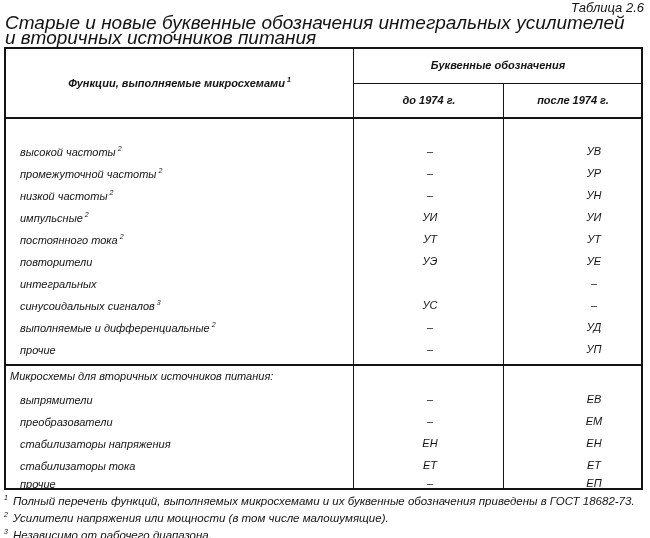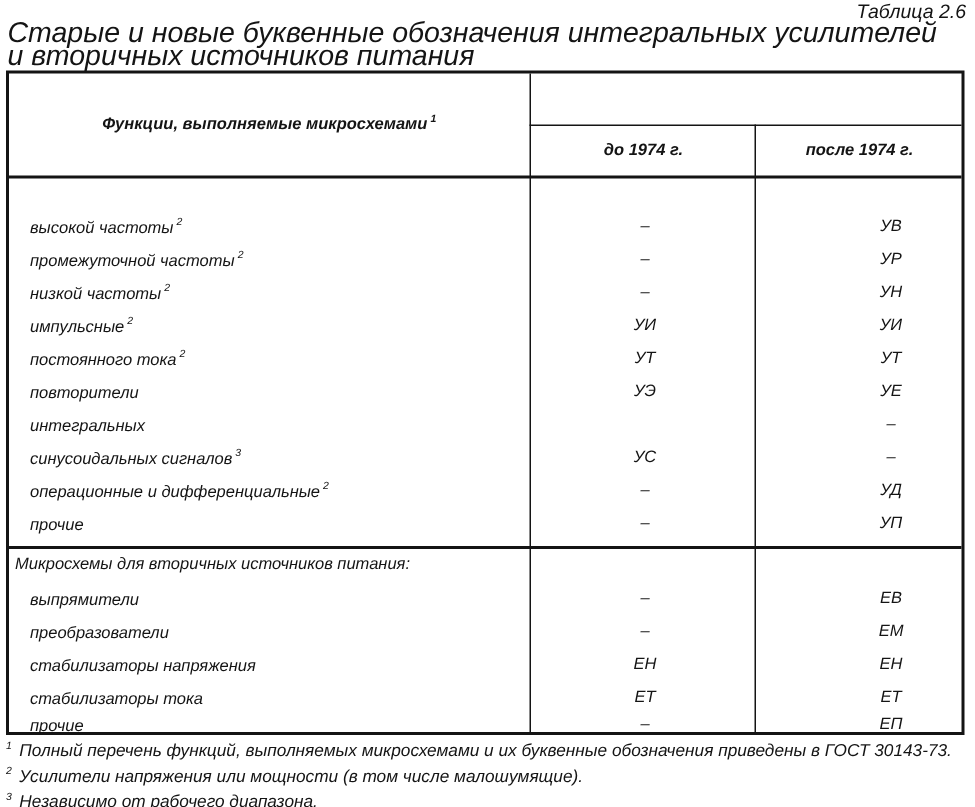--- a/index.html
+++ b/index.html
@@ -41,20 +41,21 @@
   <div class="vline" style="left:347px;"></div>
   <div class="vline" style="left:497px; top:34px;"></div>
 
   <div class="hline" style="left:347px; right:0; top:34px;"></div>
   <div class="hline thick" style="left:0; right:0; top:68px;"></div>
   <div class="hline thick" style="left:0; right:0; top:315px;"></div>
 
   <div class="hdr" style="left:0; width:347px; top:27px;">
     <span>Функции, выполняемые микросхемами</span><sup>1</sup>
   </div>
+  <div class="hdr" style="left:349px; width:286px; top:10px;">Буквенные обозначения</div>
   <div class="hdr" style="left:349px; width:148px; top:45px;">до 1974 г.</div>
   <div class="hdr" style="left:499px; width:136px; top:45px;">после 1974 г.</div>
 
   <div class="row" style="top:92px;">
     <span class="fn"><span>высокой частоты</span><sup>2</sup></span>
     <span class="old">–</span>
     <span class="new">УВ</span>
   </div>
   <div class="row" style="top:114px;">
     <span class="fn"><span>промежуточной частоты</span><sup>2</sup></span>
@@ -84,21 +85,21 @@
   <div class="row" style="top:224px;">
     <span class="fn"><span>интегральных</span><sup></sup></span>
     <span class="new">–</span>
   </div>
   <div class="row" style="top:246px;">
     <span class="fn"><span>синусоидальных сигналов</span><sup>3</sup></span>
     <span class="old">УС</span>
     <span class="new">–</span>
   </div>
   <div class="row" style="top:268px;">
-    <span class="fn"><span>операционные и дифференциальные</span><sup>2</sup></span>
+    <span class="fn"><span>выполняемые и дифференциальные</span><sup>2</sup></span>
     <span class="old">–</span>
     <span class="new">УД</span>
   </div>
   <div class="row" style="top:290px;">
     <span class="fn"><span>прочие</span><sup></sup></span>
     <span class="old">–</span>
     <span class="new">УП</span>
   </div>
 
   <div class="row" style="top:317px;">
@@ -125,16 +126,16 @@
     <span class="new">ЕТ</span>
   </div>
   <div class="row" style="top:418px;">
     <span class="fn" style="top:10px;"><span>прочие</span><sup></sup></span>
     <span class="old" style="top:10px;">–</span>
     <span class="new" style="top:10px;">ЕП</span>
   </div>
 </div>
 
 <div class="notes">
-  <div><sup>1</sup><span>Полный перечень функций, выполняемых микросхемами и их буквенные обозначения приведены в ГОСТ 30143-73.</span></div>
+  <div><sup>1</sup><span>Полный перечень функций, выполняемых микросхемами и их буквенные обозначения приведены в ГОСТ 18682-73.</span></div>
   <div><sup>2</sup><span>Усилители напряжения или мощности (в том числе малошумящие).</span></div>
   <div><sup>3</sup><span>Независимо от рабочего диапазона.</span></div>
 </div>
 
 </body></html>

